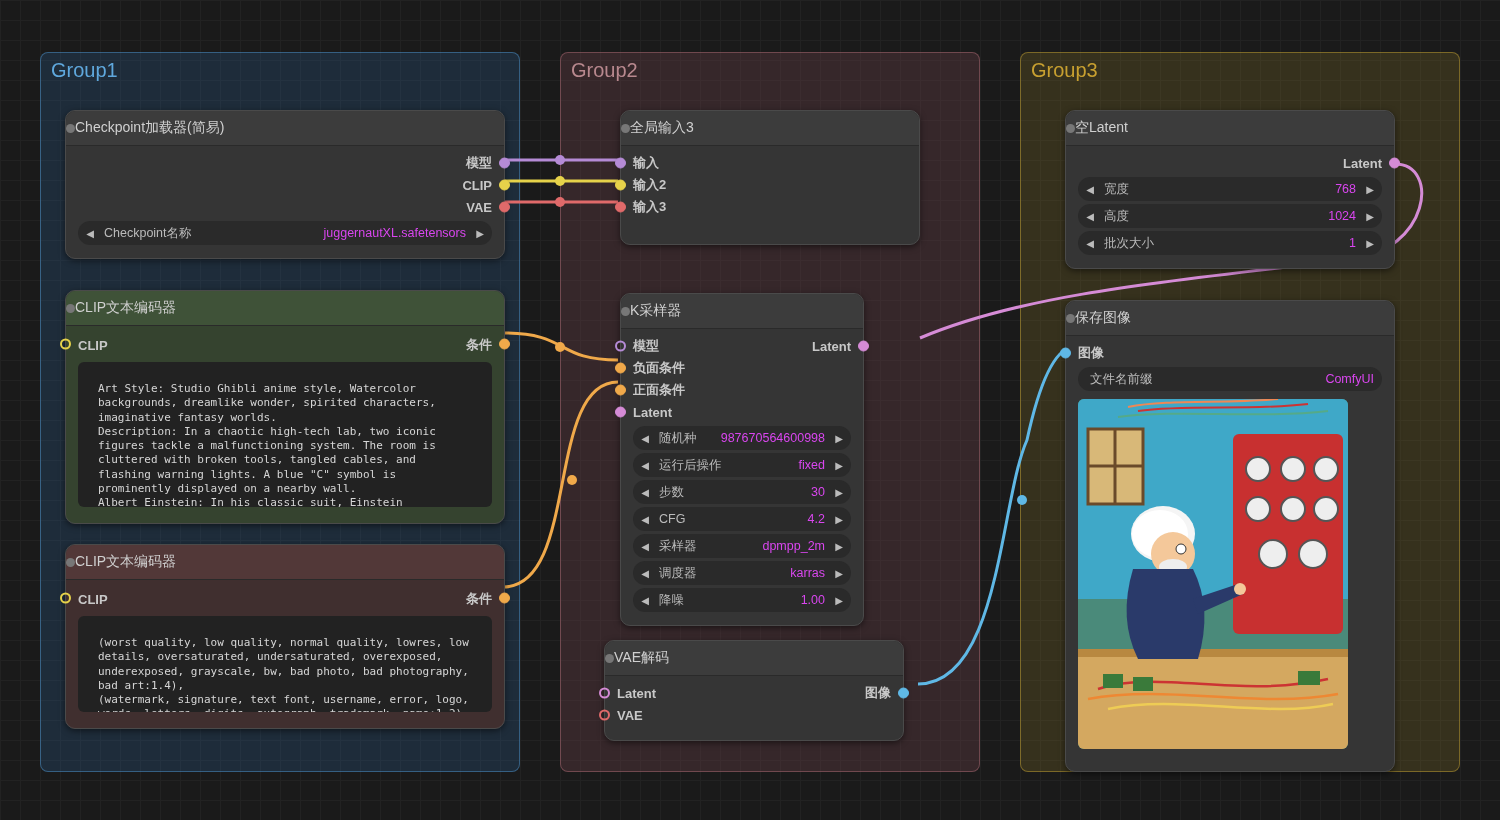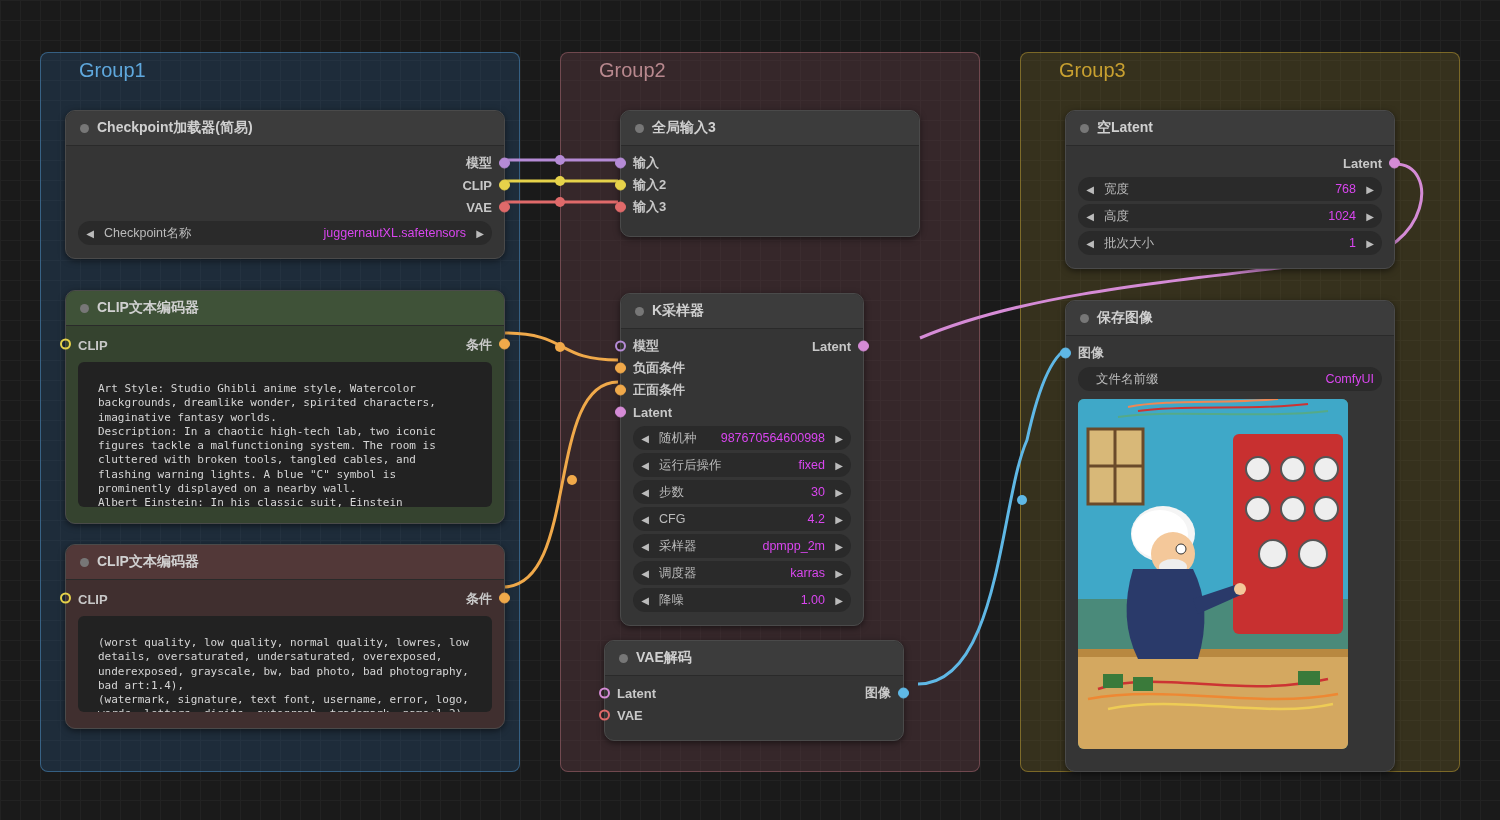--- a/index.html
+++ b/index.html
@@ -17,47 +17,47 @@
     background-size: 20px 20px;
   }
   svg.wires { position: absolute; left:0; top:0; width:1500px; height:820px; pointer-events:none; z-index:5; }
   .group {
     position: absolute;
     border-radius: 8px;
     padding: 34px 10px 10px 10px;
   }
   .group-title {
     position: absolute; top: 6px; left: 10px;
-    font-size: 20px; font-weight: 500; margin-left: 28px;
+    font-size: 20px; font-weight: 500;
   }
   .g1 { left: 40px; top: 52px; width: 480px; height: 720px;
         background: rgba(40,80,120,0.35); border:1px solid rgba(70,130,180,0.6); }
   .g1 .group-title { color: #5fa8dd; }
   .g2 { left: 560px; top: 52px; width: 420px; height: 720px;
         background: rgba(120,70,80,0.3); border:1px solid rgba(160,100,110,0.55); }
   .g2 .group-title { color: #b8888e; }
   .g3 { left: 1020px; top: 52px; width: 440px; height: 720px;
         background: rgba(130,110,40,0.28); border:1px solid rgba(180,150,50,0.55); }
   .g3 .group-title { color: #c8a030; }
 
   .node {
     position: absolute;
     background: #353535;
     border: 1px solid #4a4a4a;
     border-radius: 10px;
     box-shadow: 0 2px 6px rgba(0,0,0,0.5);
     z-index: 10;
   }
   .node-header {
-    display:flex; align-items:center; gap:8px;
-    padding: 8px 14px;
+    display:flex; align-items:center; gap:0;
+    padding: 8px 0;
     border-bottom: 1px solid #2a2a2a;
     border-radius: 10px 10px 0 0;
     background: #3c3c3c;
-    font-size: 14px; color:#d0d0d0;font-weight:bold;
+    font-size: 14px; color:#d0d0d0;
   }
   .hdr-dot { width:9px; height:9px; border-radius:50%; background:#777; }
   .node-body { padding: 6px 0 10px 0; position: relative; }
   .port-row {
     position:relative;
     display:flex; align-items:center; justify-content:space-between;
     padding: 2px 12px;
     height: 22px;
     font-size: 13px;
   }
@@ -216,21 +216,21 @@
     <div class="textarea" style="height:96px">(worst quality, low quality, normal quality, lowres, low details, oversaturated, undersaturated, overexposed, underexposed, grayscale, bw, bad photo, bad photography, bad art:1.4),
 (watermark, signature, text font, username, error, logo, words, letters, digits, autograph, trademark, name:1.2),</div>
   </div>
 </div>
 
 <div class="node" style="left:620px; top:110px; width:300px;">
   <div class="node-header">
     <span class="hdr-dot"></span>
     <span>全局输入3</span>
   </div>
-  <div class="node-body" style="padding-bottom:18px">
+  <div class="node-body" style="padding-bottom:26px">
     <div class="port-row left">
       <span class="port-dot l c-model"></span>
       <span class="lbl">输入</span>
     </div>
     <div class="port-row left">
       <span class="port-dot l c-clip"></span>
       <span class="lbl">输入2</span>
     </div>
     <div class="port-row left">
       <span class="port-dot l c-vae"></span>
@@ -362,21 +362,21 @@
   <div class="node-header">
     <span class="hdr-dot"></span>
     <span>保存图像</span>
   </div>
   <div class="node-body">
     <div class="port-row left">
       <span class="port-dot l c-image"></span>
       <span class="lbl">图像</span>
     </div>
     <div class="widget">
-      <span class="wname" style="margin-left:12px">文件名前缀</span>
+      <span class="wname" style="margin-left:6px">文件名前缀</span>
       <span class="wval">ComfyUI</span>
     </div>
     <div class="img-box">
       <svg viewBox="0 0 270 350" width="270" height="350">
         <rect x="0" y="0" width="270" height="350" fill="#4a8a7a"></rect>
         <rect x="0" y="0" width="270" height="200" fill="#3fa8c8"></rect>
         <rect x="10" y="30" width="55" height="75" fill="#d8b878" stroke="#6a4a2a" stroke-width="3"></rect>
         <line x1="37" y1="30" x2="37" y2="105" stroke="#6a4a2a" stroke-width="3"></line>
         <line x1="10" y1="67" x2="65" y2="67" stroke="#6a4a2a" stroke-width="3"></line>
 

